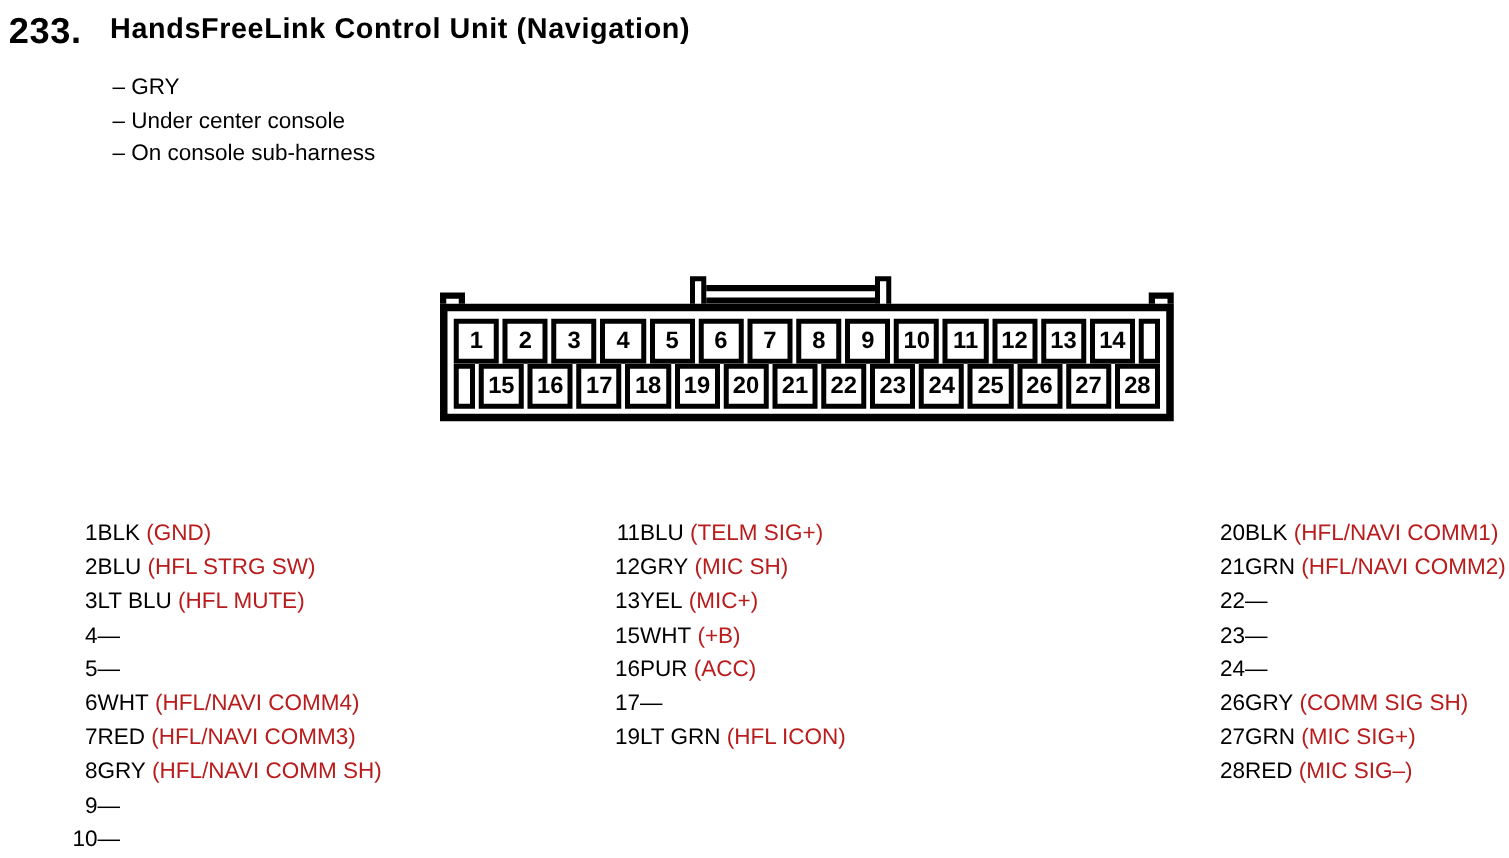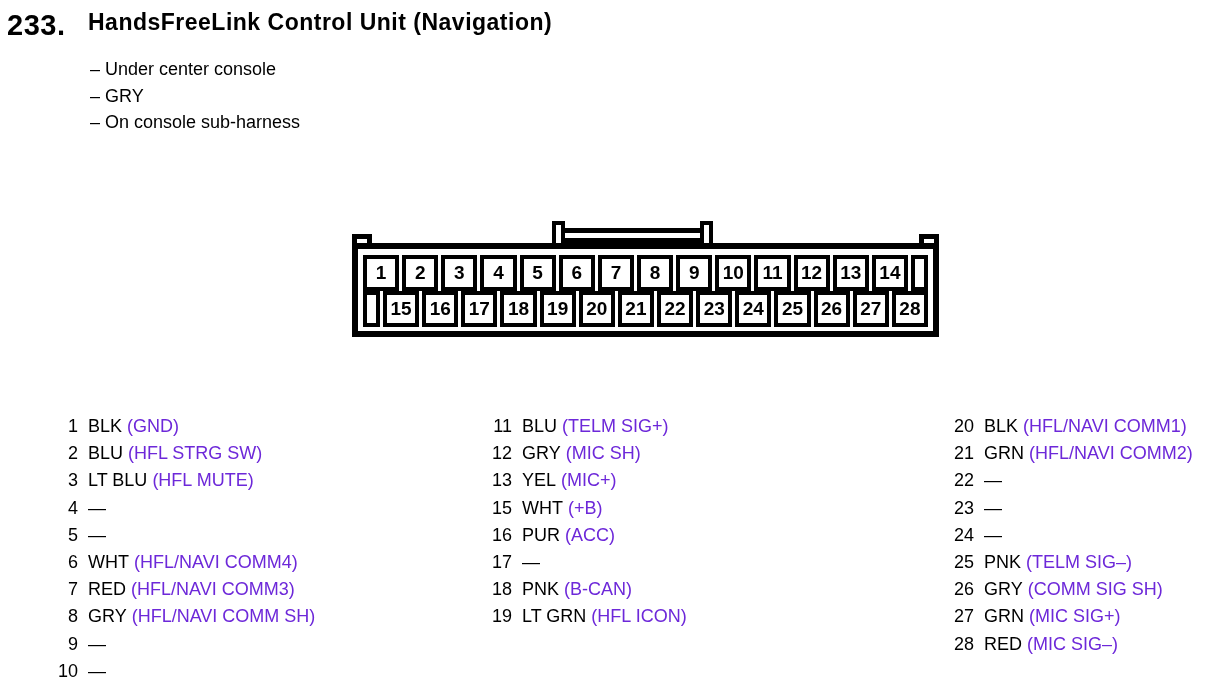--- a/index.html
+++ b/index.html
@@ -68,36 +68,36 @@
   .pcell.empty { flex: 0 0 17px; }
 
   
   .pin-col {
     position: absolute; top: 413px;
     font-size: 18px; line-height: 27.2px;
     white-space: nowrap;
   }
   #pin-col-1 { left: 50px; }
   #pin-col-2 { left: 484px; }
-  #pin-col-3 { left: 946px; }
+  #pin-col-3 { left: 968px; }
   .pin-row { height: 27.2px; }
   .pnum {
     display: inline-block; width: 28px; text-align: right;
   }
-  .pcolor { margin-left: 10px; }
-  .psignal { margin-left: 5px; color: #6d28d9; }
+  .pcolor { }
+  .psignal { margin-left: 5px; color: #b91c1c; }
 </style>
 </head>
 <body>
 
 <div class="title-num">233.</div>
 <div class="title-text">HandsFreeLink Control Unit (Navigation)</div>
 <div class="details">
+    <div>– GRY</div>
     <div>– Under center console</div>
-    <div>– GRY</div>
     <div>– On console sub-harness</div>
   </div>
 
 <div class="connector">
   <div class="latch-bar"></div>
   <div class="latch-post left"></div>
   <div class="latch-post right"></div>
   <div class="ctab left"></div>
   <div class="ctab right"></div>
   <div class="cbody">
@@ -152,26 +152,24 @@
     <div class="pin-row"><span class="pnum">9</span><span class="pcolor">—</span></div>
     <div class="pin-row"><span class="pnum">10</span><span class="pcolor">—</span></div>
   </div>
 <div class="pin-col" id="pin-col-2">
     <div class="pin-row"><span class="pnum">11</span><span class="pcolor">BLU</span><span class="psignal">(TELM SIG+)</span></div>
     <div class="pin-row"><span class="pnum">12</span><span class="pcolor">GRY</span><span class="psignal">(MIC SH)</span></div>
     <div class="pin-row"><span class="pnum">13</span><span class="pcolor">YEL</span><span class="psignal">(MIC+)</span></div>
     <div class="pin-row"><span class="pnum">15</span><span class="pcolor">WHT</span><span class="psignal">(+B)</span></div>
     <div class="pin-row"><span class="pnum">16</span><span class="pcolor">PUR</span><span class="psignal">(ACC)</span></div>
     <div class="pin-row"><span class="pnum">17</span><span class="pcolor">—</span></div>
-    <div class="pin-row"><span class="pnum">18</span><span class="pcolor">PNK</span><span class="psignal">(B-CAN)</span></div>
     <div class="pin-row"><span class="pnum">19</span><span class="pcolor">LT GRN</span><span class="psignal">(HFL ICON)</span></div>
   </div>
 <div class="pin-col" id="pin-col-3">
     <div class="pin-row"><span class="pnum">20</span><span class="pcolor">BLK</span><span class="psignal">(HFL/NAVI COMM1)</span></div>
     <div class="pin-row"><span class="pnum">21</span><span class="pcolor">GRN</span><span class="psignal">(HFL/NAVI COMM2)</span></div>
     <div class="pin-row"><span class="pnum">22</span><span class="pcolor">—</span></div>
     <div class="pin-row"><span class="pnum">23</span><span class="pcolor">—</span></div>
     <div class="pin-row"><span class="pnum">24</span><span class="pcolor">—</span></div>
-    <div class="pin-row"><span class="pnum">25</span><span class="pcolor">PNK</span><span class="psignal">(TELM SIG–)</span></div>
     <div class="pin-row"><span class="pnum">26</span><span class="pcolor">GRY</span><span class="psignal">(COMM SIG SH)</span></div>
     <div class="pin-row"><span class="pnum">27</span><span class="pcolor">GRN</span><span class="psignal">(MIC SIG+)</span></div>
     <div class="pin-row"><span class="pnum">28</span><span class="pcolor">RED</span><span class="psignal">(MIC SIG–)</span></div>
   </div>
 
 </body></html>

